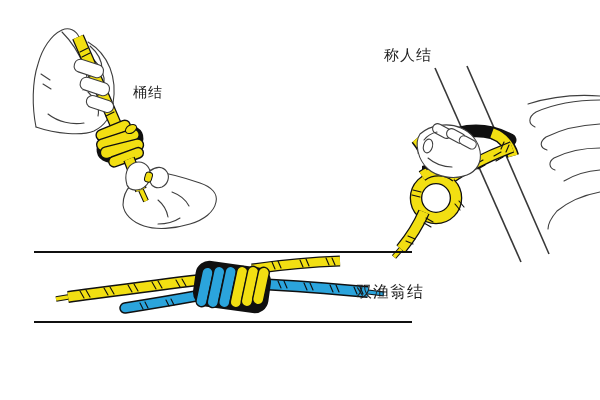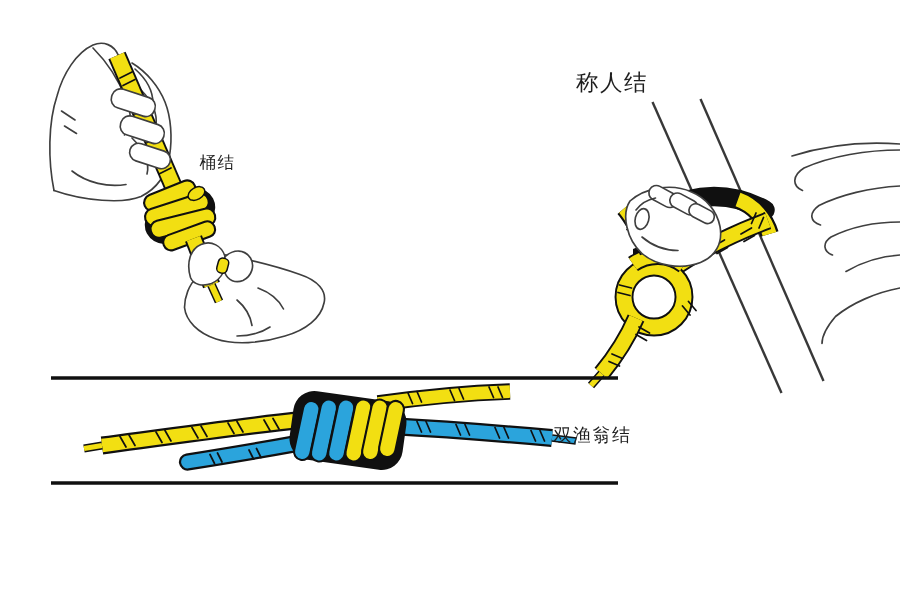--- a/index.html
+++ b/index.html
@@ -1,22 +1,22 @@
 <!DOCTYPE html>
 <html style="--rope-yellow: #F2DF12; --rope-blue: #2BA4DC; --outline: #101010; --sketch: #3f3f3f; --label-text: #1e1e1e; --canvas-bg: #ffffff;"><head>
 <meta charset="utf-8">
 <style>
   html,body{margin:0;padding:0;background:#fff;}
   .stage{position:relative;width:600px;height:400px;background:var(--canvas-bg,#fff);overflow:hidden;
          font-family:"Liberation Sans",sans-serif;}
   .fig{position:absolute;}
   .knot-label{position:absolute;color:#1e1e1e;letter-spacing:1px;white-space:nowrap;text-align:right;}
-  .lbl-barrel{left:133px;top:84px;font-size:11px;margin-top:17px;}
+  .lbl-barrel{left:133px;top:84px;font-size:14px;}
   .lbl-bowline{left:384px;top:46px;font-size:15px;}
-  .lbl-fisherman{left:369px;top:282px;font-size:12px;}
+  .lbl-fisherman{left:356px;top:282px;font-size:16px;}
   
   .sk{fill:none;stroke:var(--sketch,#3f3f3f);stroke-width:1.1;stroke-linecap:round;stroke-linejoin:round;}
   .wf{fill:#fff;stroke:var(--sketch,#3f3f3f);stroke-width:1.1;}
   
   .ob{fill:none;stroke:var(--outline,#101010);}
   .ry{fill:none;stroke:var(--rope-yellow,#F2DF12);}
   .bl{fill:none;stroke:var(--rope-blue,#2BA4DC);}
   .yc{fill:var(--rope-yellow,#F2DF12);stroke:var(--outline,#101010);stroke-width:1.4;}
   .bc{fill:var(--rope-blue,#2BA4DC);stroke:var(--outline,#101010);stroke-width:1.4;}
   .ycf{fill:var(--rope-yellow,#F2DF12);stroke:var(--outline,#101010);stroke-width:1;}

